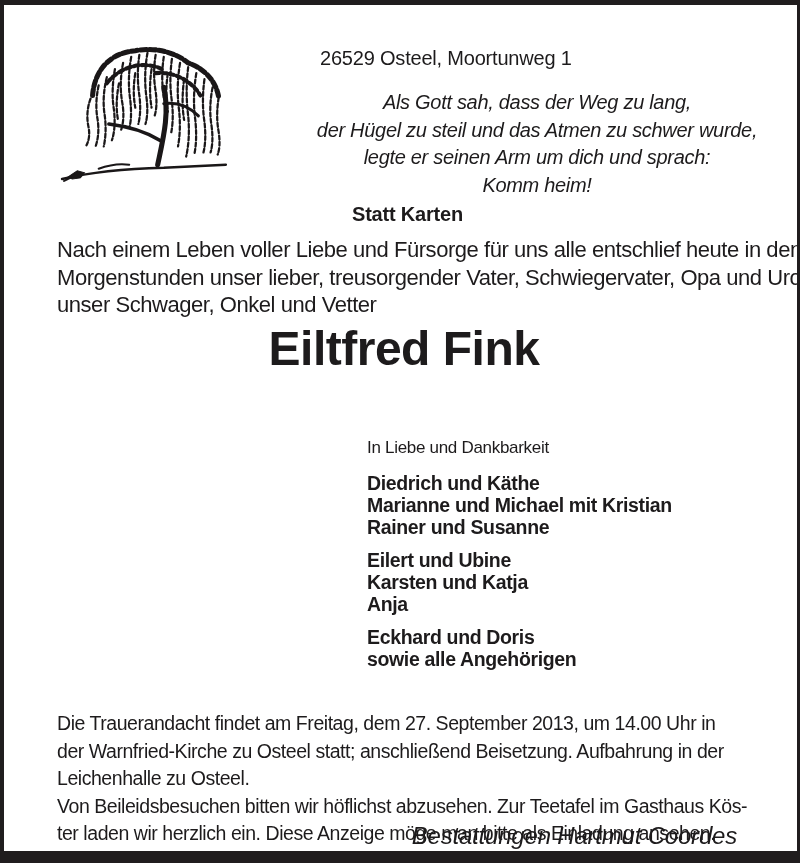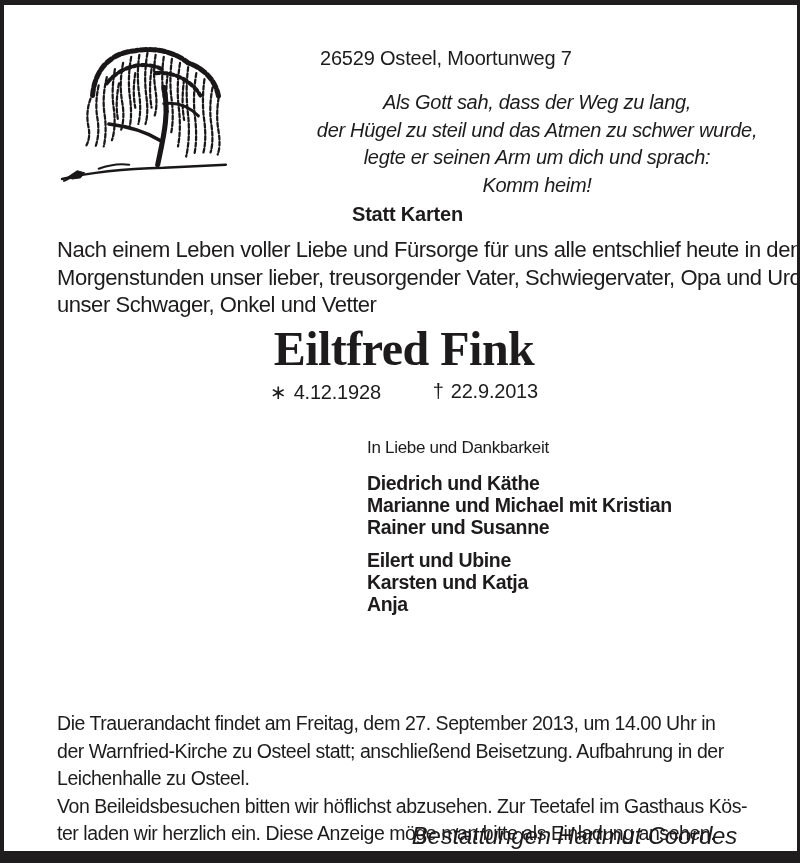--- a/index.html
+++ b/index.html
@@ -28,21 +28,21 @@
   .statt{
     left:7px;top:198px;width:793px;text-align:center;
     font-weight:bold;font-size:20px;letter-spacing:-0.2px;
   }
   .intro{
     left:53px;top:231px;
     font-size:22px;line-height:27.5px;letter-spacing:-0.45px;
   }
   .name{
     left:10px;top:318px;width:780px;margin:0;text-align:center;
-    font-size:48px;line-height:52px;font-weight:bold;letter-spacing:-0.5px;font-family:Liberation Serif, serif;
+    font-size:48px;line-height:52px;font-weight:bold;letter-spacing:-0.5px;
   }
   .dates{
     left:8px;top:375px;width:784px;
     display:flex;justify-content:center;gap:52px;
     font-size:20px;letter-spacing:-0.2px;
   }
   .dates .sym{margin-right:7px;}
   .dedication{left:363px;top:433px;font-size:17px;letter-spacing:-0.3px;}
   .family{
     left:363px;font-weight:bold;
@@ -103,48 +103,46 @@
       </g>
 
       <path d="M4,134 C34,127 66,124 104,123 C126,122 148,121 165,120" stroke-width="2.5"></path>
       <path d="M40,124 q16,-6 30,-4" stroke-width="2"></path>
 
       <path d="M10,132 l9,-6 l7,2 l-4,5 l-8,1 z" fill="#1a1718" stroke-width="1"></path>
       <path d="M6,136 l6,-3" stroke-width="2"></path>
     </svg>
   </div>
 
-  <div class="abs address">26529 Osteel, Moortunweg 7</div>
+  <div class="abs address">26529 Osteel, Moortunweg 1</div>
 
   <div class="abs poem pre">Als Gott sah, dass der Weg zu lang,
 der Hügel zu steil und das Atmen zu schwer wurde,
 legte er seinen Arm um dich und sprach:
 Komm heim!</div>
 
   <div class="abs statt">Statt Karten</div>
 
   <div class="abs intro pre">Nach einem Leben voller Liebe und Fürsorge für uns alle entschlief heute in den
 Morgenstunden unser lieber, treusorgender Vater, Schwiegervater, Opa und Uropa,
 unser Schwager, Onkel und Vetter</div>
 
   <h1 class="abs name">Eiltfred Fink</h1>
 
-  <div class="abs dates">
-    <span><span class="sym">∗</span><span>4.12.1928</span></span>
-    <span><span class="sym">†</span><span>22.9.2013</span></span>
-  </div>
 
   <div class="abs dedication">In Liebe und Dankbarkeit</div>
 
   <div class="abs family g2 pre">Eilert und Ubine
 Karsten und Katja
 Anja</div>
   <div class="abs family g1 pre">Diedrich und Käthe
 Marianne und Michael mit Kristian
 Rainer und Susanne</div>
+  <div class="abs family g3 pre">Eckhard und Doris
+sowie alle Angehörigen</div>
 
   <div class="abs funeral pre">Die Trauerandacht findet am Freitag, dem 27. September 2013, um 14.00 Uhr in
 der Warnfried-Kirche zu Osteel statt; anschließend Beisetzung. Aufbahrung in der
 Leichenhalle zu Osteel.
 Von Beileidsbesuchen bitten wir höflichst abzusehen. Zur Teetafel im Gasthaus Kös-
 ter laden wir herzlich ein. Diese Anzeige möge man bitte als Einladung ansehen.</div>
 
   <div class="abs signature">Bestattungen Hartmut Coordes</div>
 
 </div>

